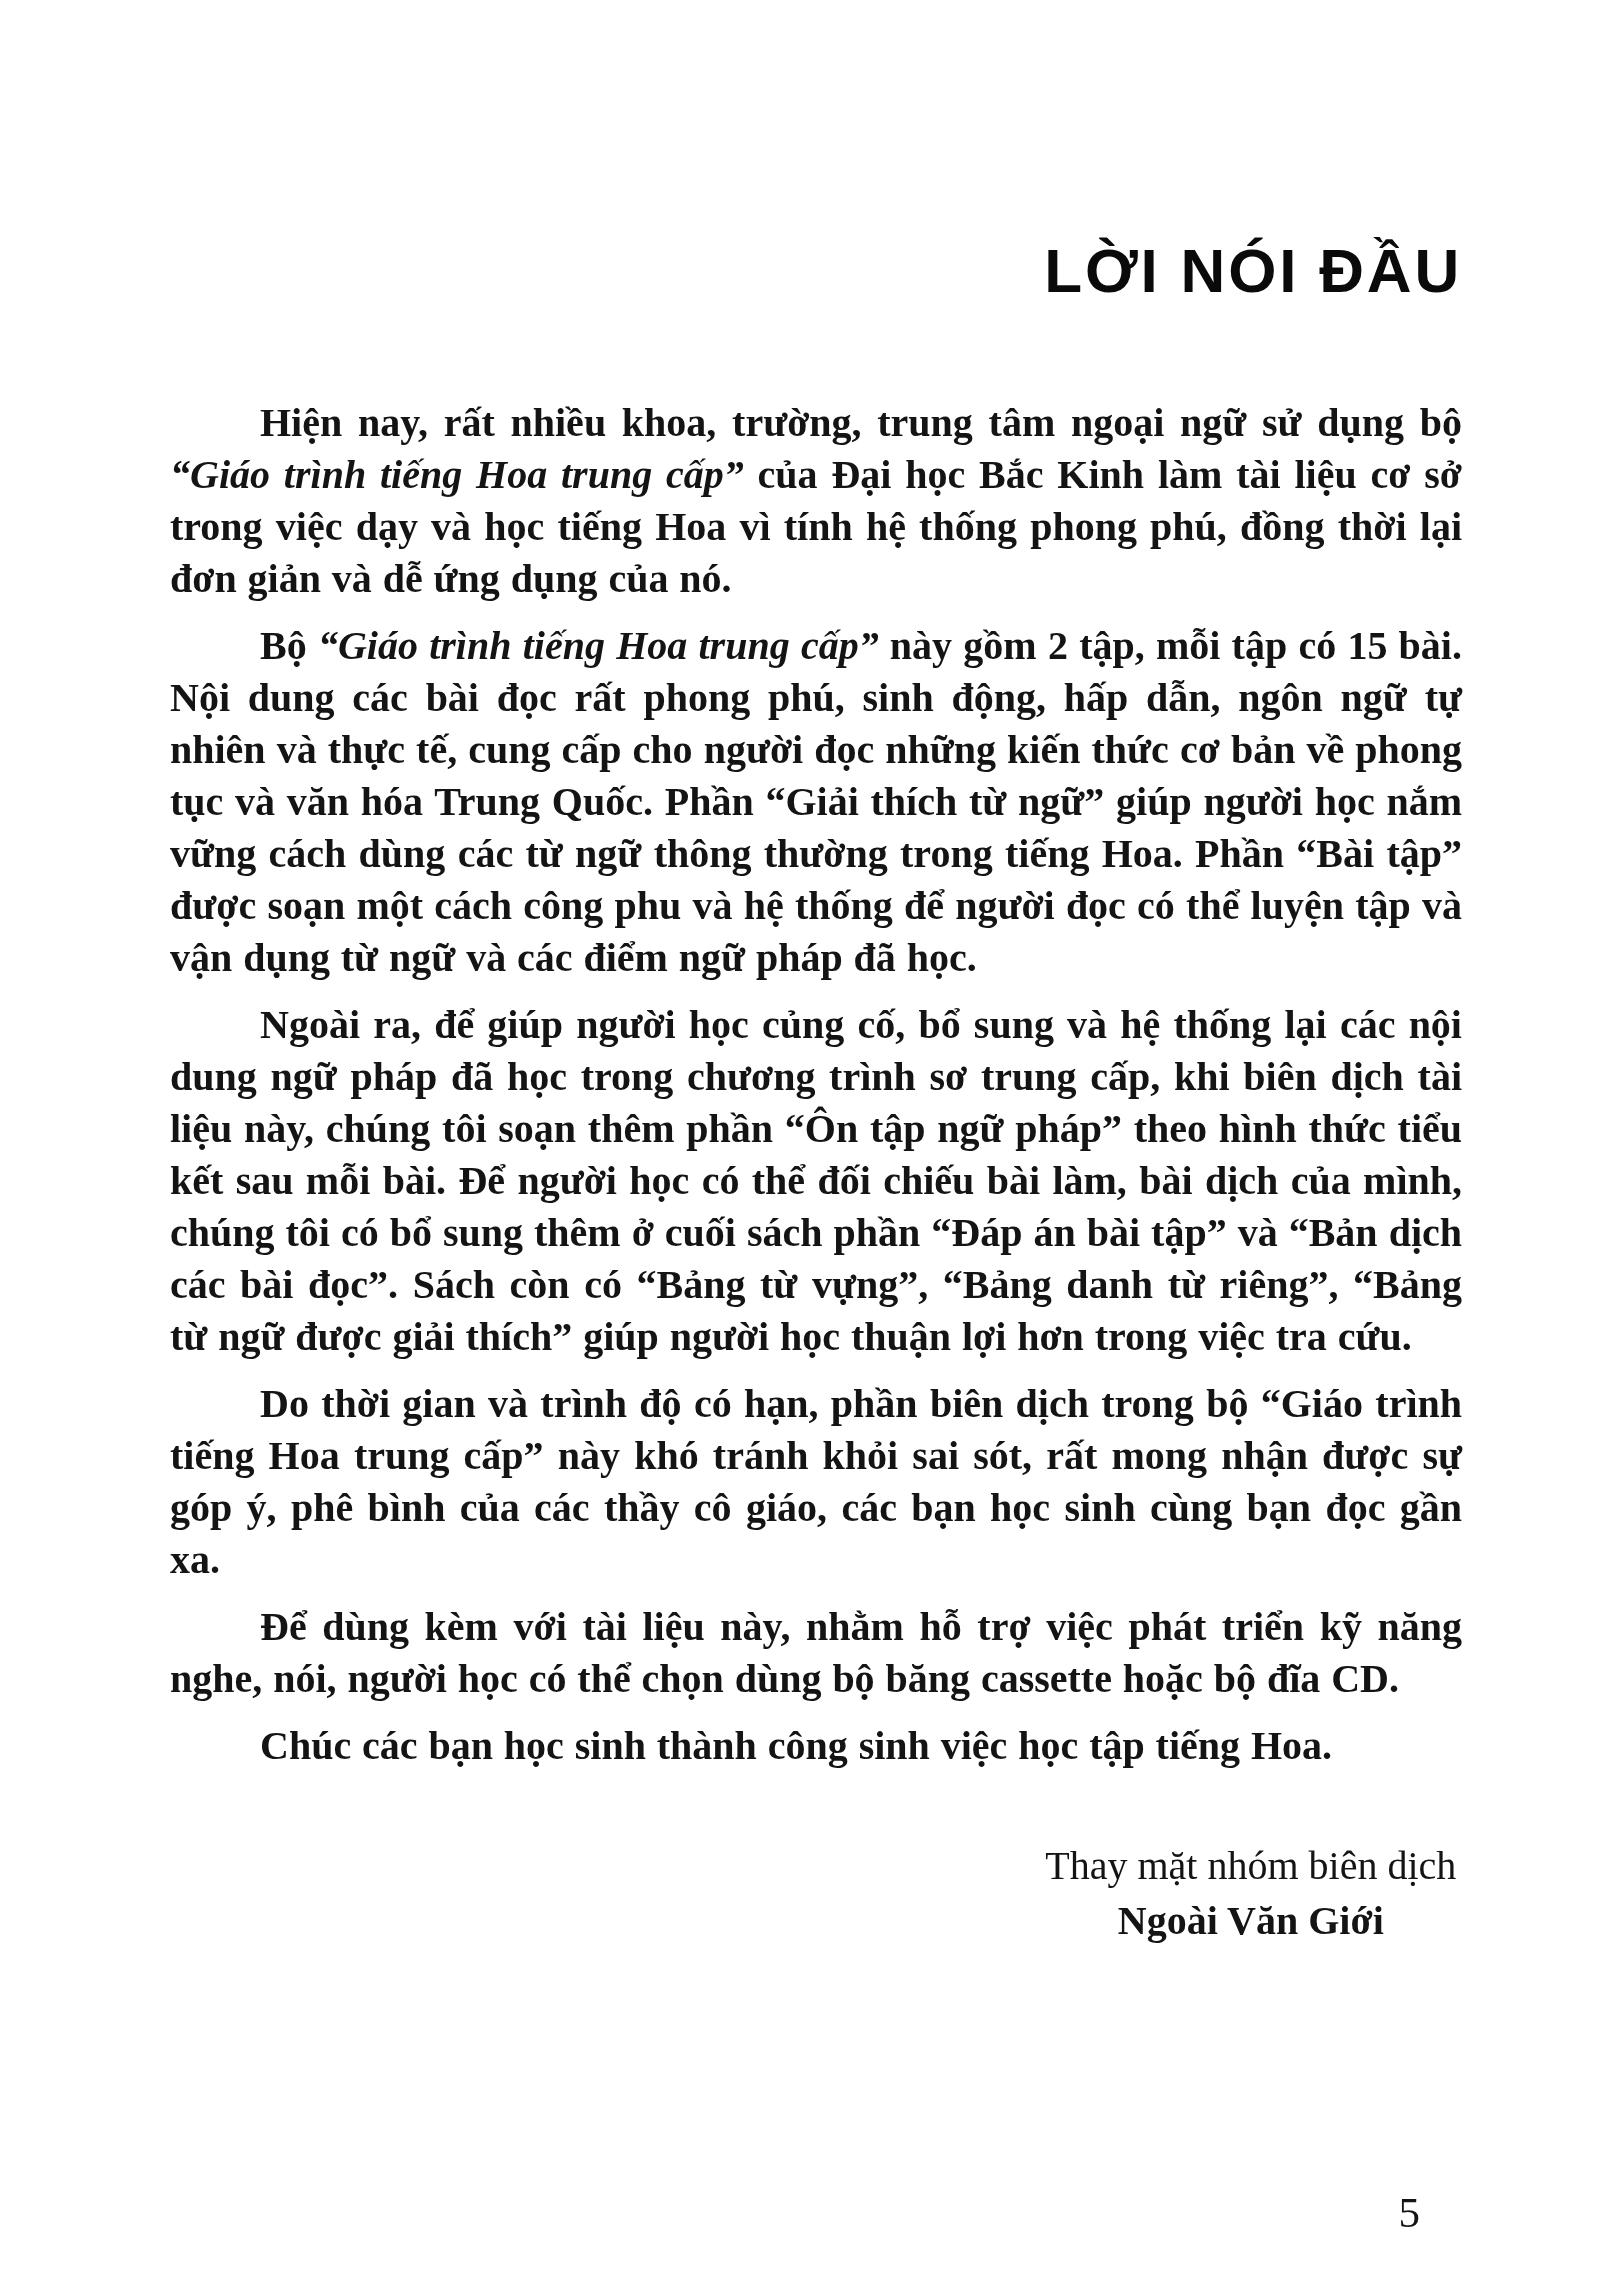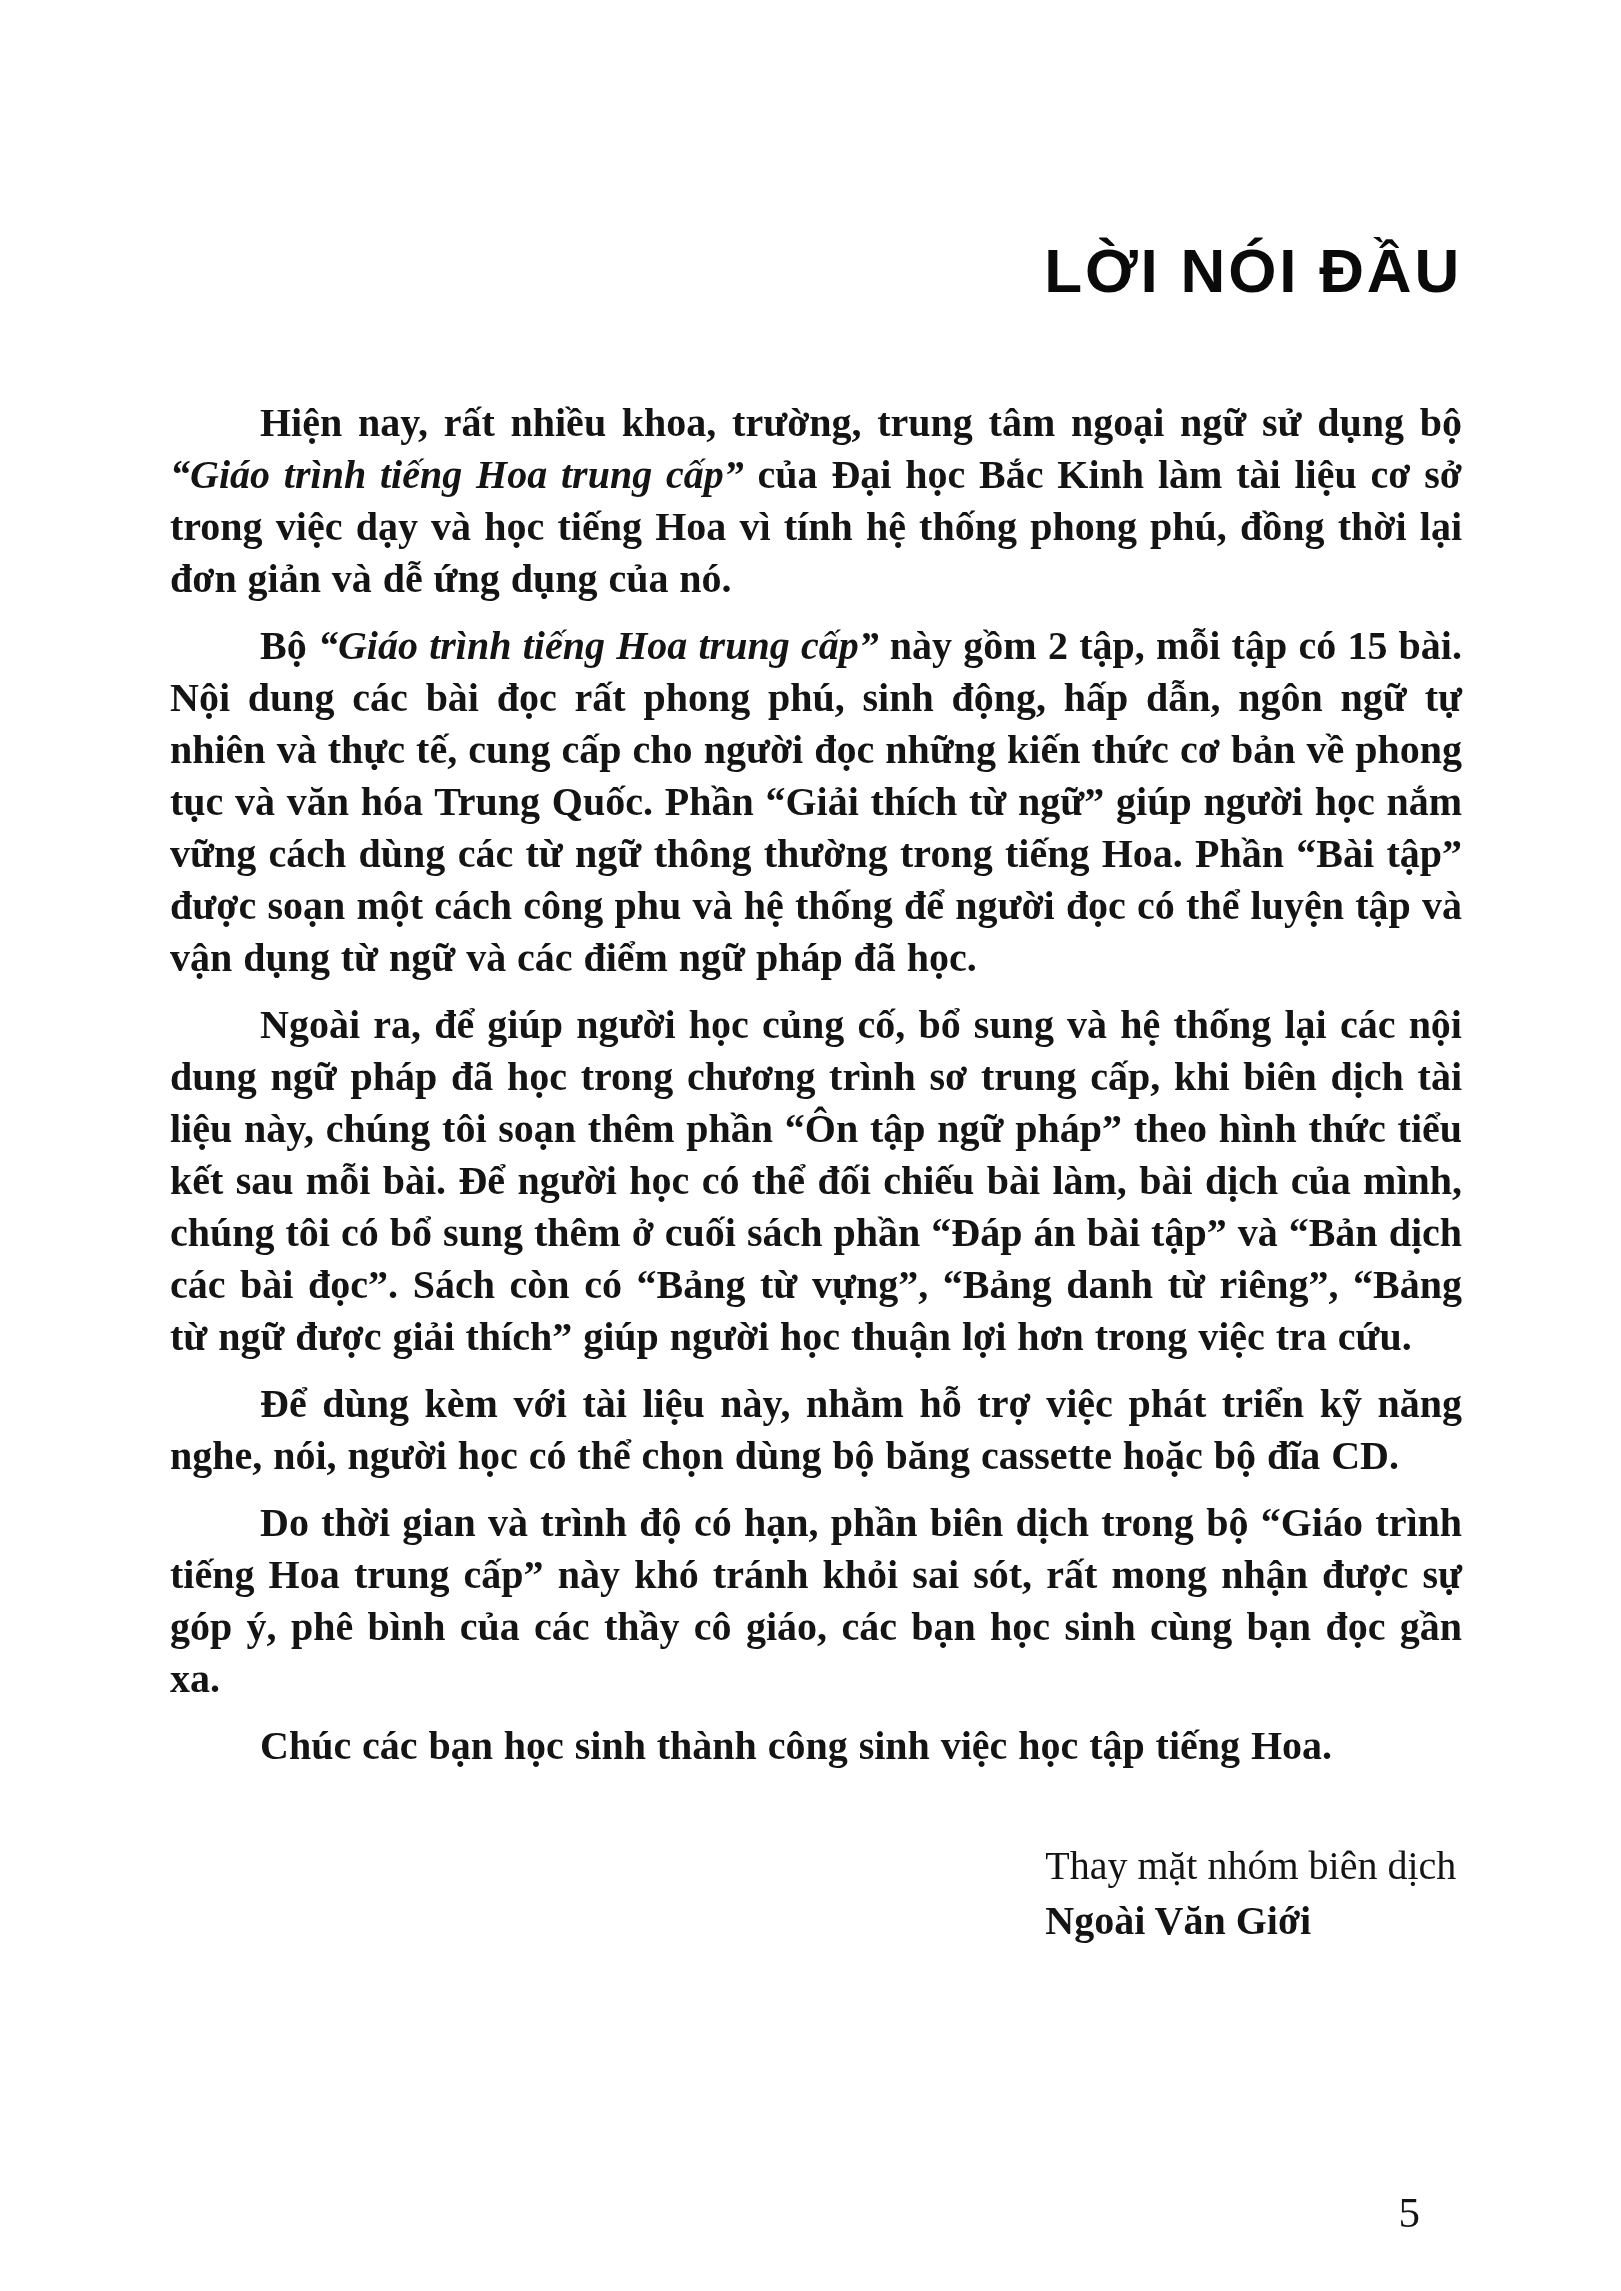--- a/index.html
+++ b/index.html
@@ -42,20 +42,21 @@
     font-weight: bold;
   }
   .italic {
     font-style: italic;
   }
   .signature {
     margin-top: 66px;
     width: fit-content;
     margin-left: auto;
     margin-right: 5.7px;
+    text-align: center;
     font-size: 40px;
     line-height: 55px;
     color: #141414;
   }
   .signature .sig-name {
     font-weight: bold;
   }
   .page-number {
     position: absolute;
     top: 2188px;
@@ -68,22 +69,22 @@
 <body>
 
 <div class="page">
 
   <h1 class="doc-title">LỜI NÓI ĐẦU</h1>
 
   <div class="paragraphs">
       <p><span>Hiện nay, rất nhiều khoa, trường, trung tâm ngoại ngữ sử dụng bộ </span><span class="italic">“Giáo trình tiếng Hoa trung cấp”</span><span> của Đại học Bắc Kinh làm tài liệu cơ sở trong việc dạy và học tiếng Hoa vì tính hệ thống phong phú, đồng thời lại đơn giản và dễ ứng dụng của nó.</span></p>
       <p><span>Bộ </span><span class="italic">“Giáo trình tiếng Hoa trung cấp”</span><span> này gồm 2 tập, mỗi tập có 15 bài. Nội dung các bài đọc rất phong phú, sinh động, hấp dẫn, ngôn ngữ tự nhiên và thực tế, cung cấp cho người đọc những kiến thức cơ bản về phong tục và văn hóa Trung Quốc. Phần “Giải thích từ ngữ” giúp người học nắm vững cách dùng các từ ngữ thông thường trong tiếng Hoa. Phần “Bài tập” được soạn một cách công phu và hệ thống để người đọc có thể luyện tập và vận dụng từ ngữ và các điểm ngữ pháp đã học.</span></p>
       <p><span>Ngoài ra, để giúp người học củng cố, bổ sung và hệ thống lại các nội dung ngữ pháp đã học trong chương trình sơ trung cấp, khi biên dịch tài liệu này, chúng tôi soạn thêm phần “Ôn tập ngữ pháp” theo hình thức tiểu kết sau mỗi bài. Để người học có thể đối chiếu bài làm, bài dịch của mình, chúng tôi có bổ sung thêm ở cuối sách phần “Đáp án bài tập” và “Bản dịch các bài đọc”. Sách còn có “Bảng từ vựng”, “Bảng danh từ riêng”, “Bảng từ ngữ được giải thích” giúp người học thuận lợi hơn trong việc tra cứu.</span></p>
+      <p><span>Do thời gian và trình độ có hạn, phần biên dịch trong bộ “Giáo trình tiếng Hoa trung cấp” này khó tránh khỏi sai sót, rất mong nhận được sự góp ý, phê bình của các thầy cô giáo, các bạn học sinh cùng bạn đọc gần xa.</span></p>
       <p><span>Để dùng kèm với tài liệu này, nhằm hỗ trợ việc phát triển kỹ năng nghe, nói, người học có thể chọn dùng bộ băng cassette hoặc bộ đĩa CD.</span></p>
-      <p><span>Do thời gian và trình độ có hạn, phần biên dịch trong bộ “Giáo trình tiếng Hoa trung cấp” này khó tránh khỏi sai sót, rất mong nhận được sự góp ý, phê bình của các thầy cô giáo, các bạn học sinh cùng bạn đọc gần xa.</span></p>
       <p><span>Chúc các bạn học sinh thành công sinh việc học tập tiếng Hoa.</span></p>
     </div>
 
   <div class="signature">
     <div class="sig-role">Thay mặt nhóm biên dịch</div>
     <div class="sig-name">Ngoài Văn Giới</div>
   </div>
 
   <div class="page-number">5</div>
 

